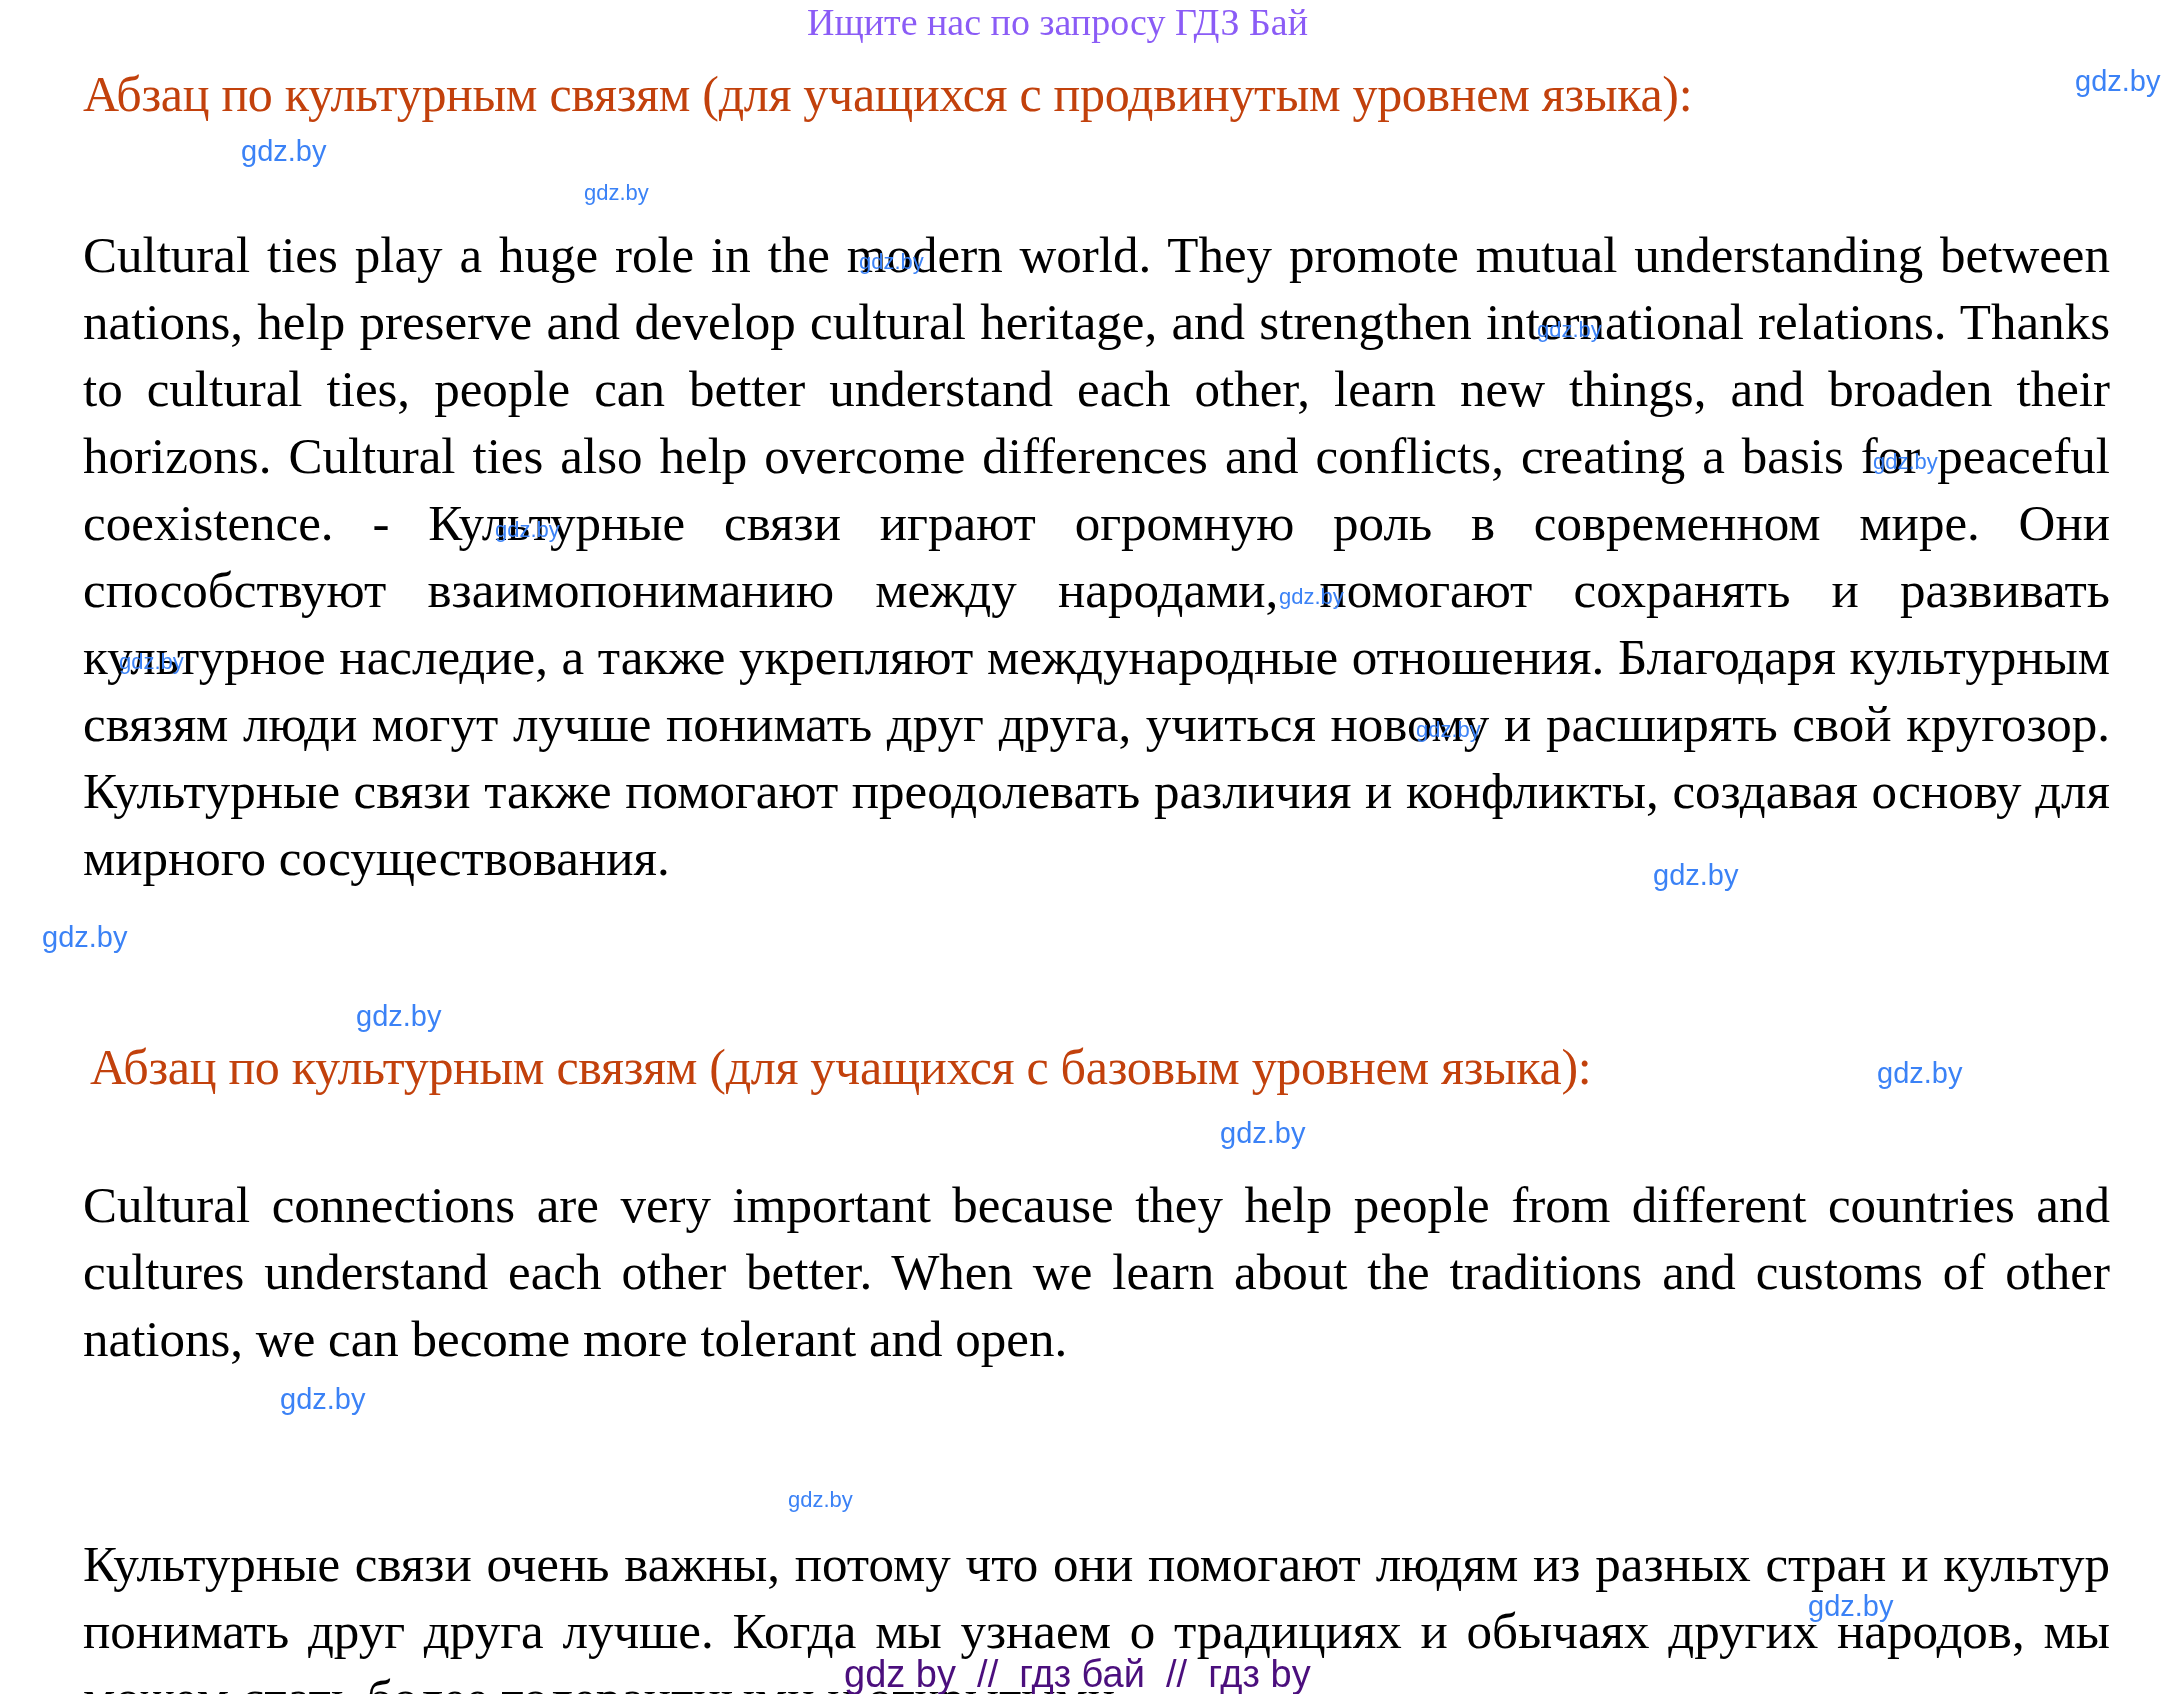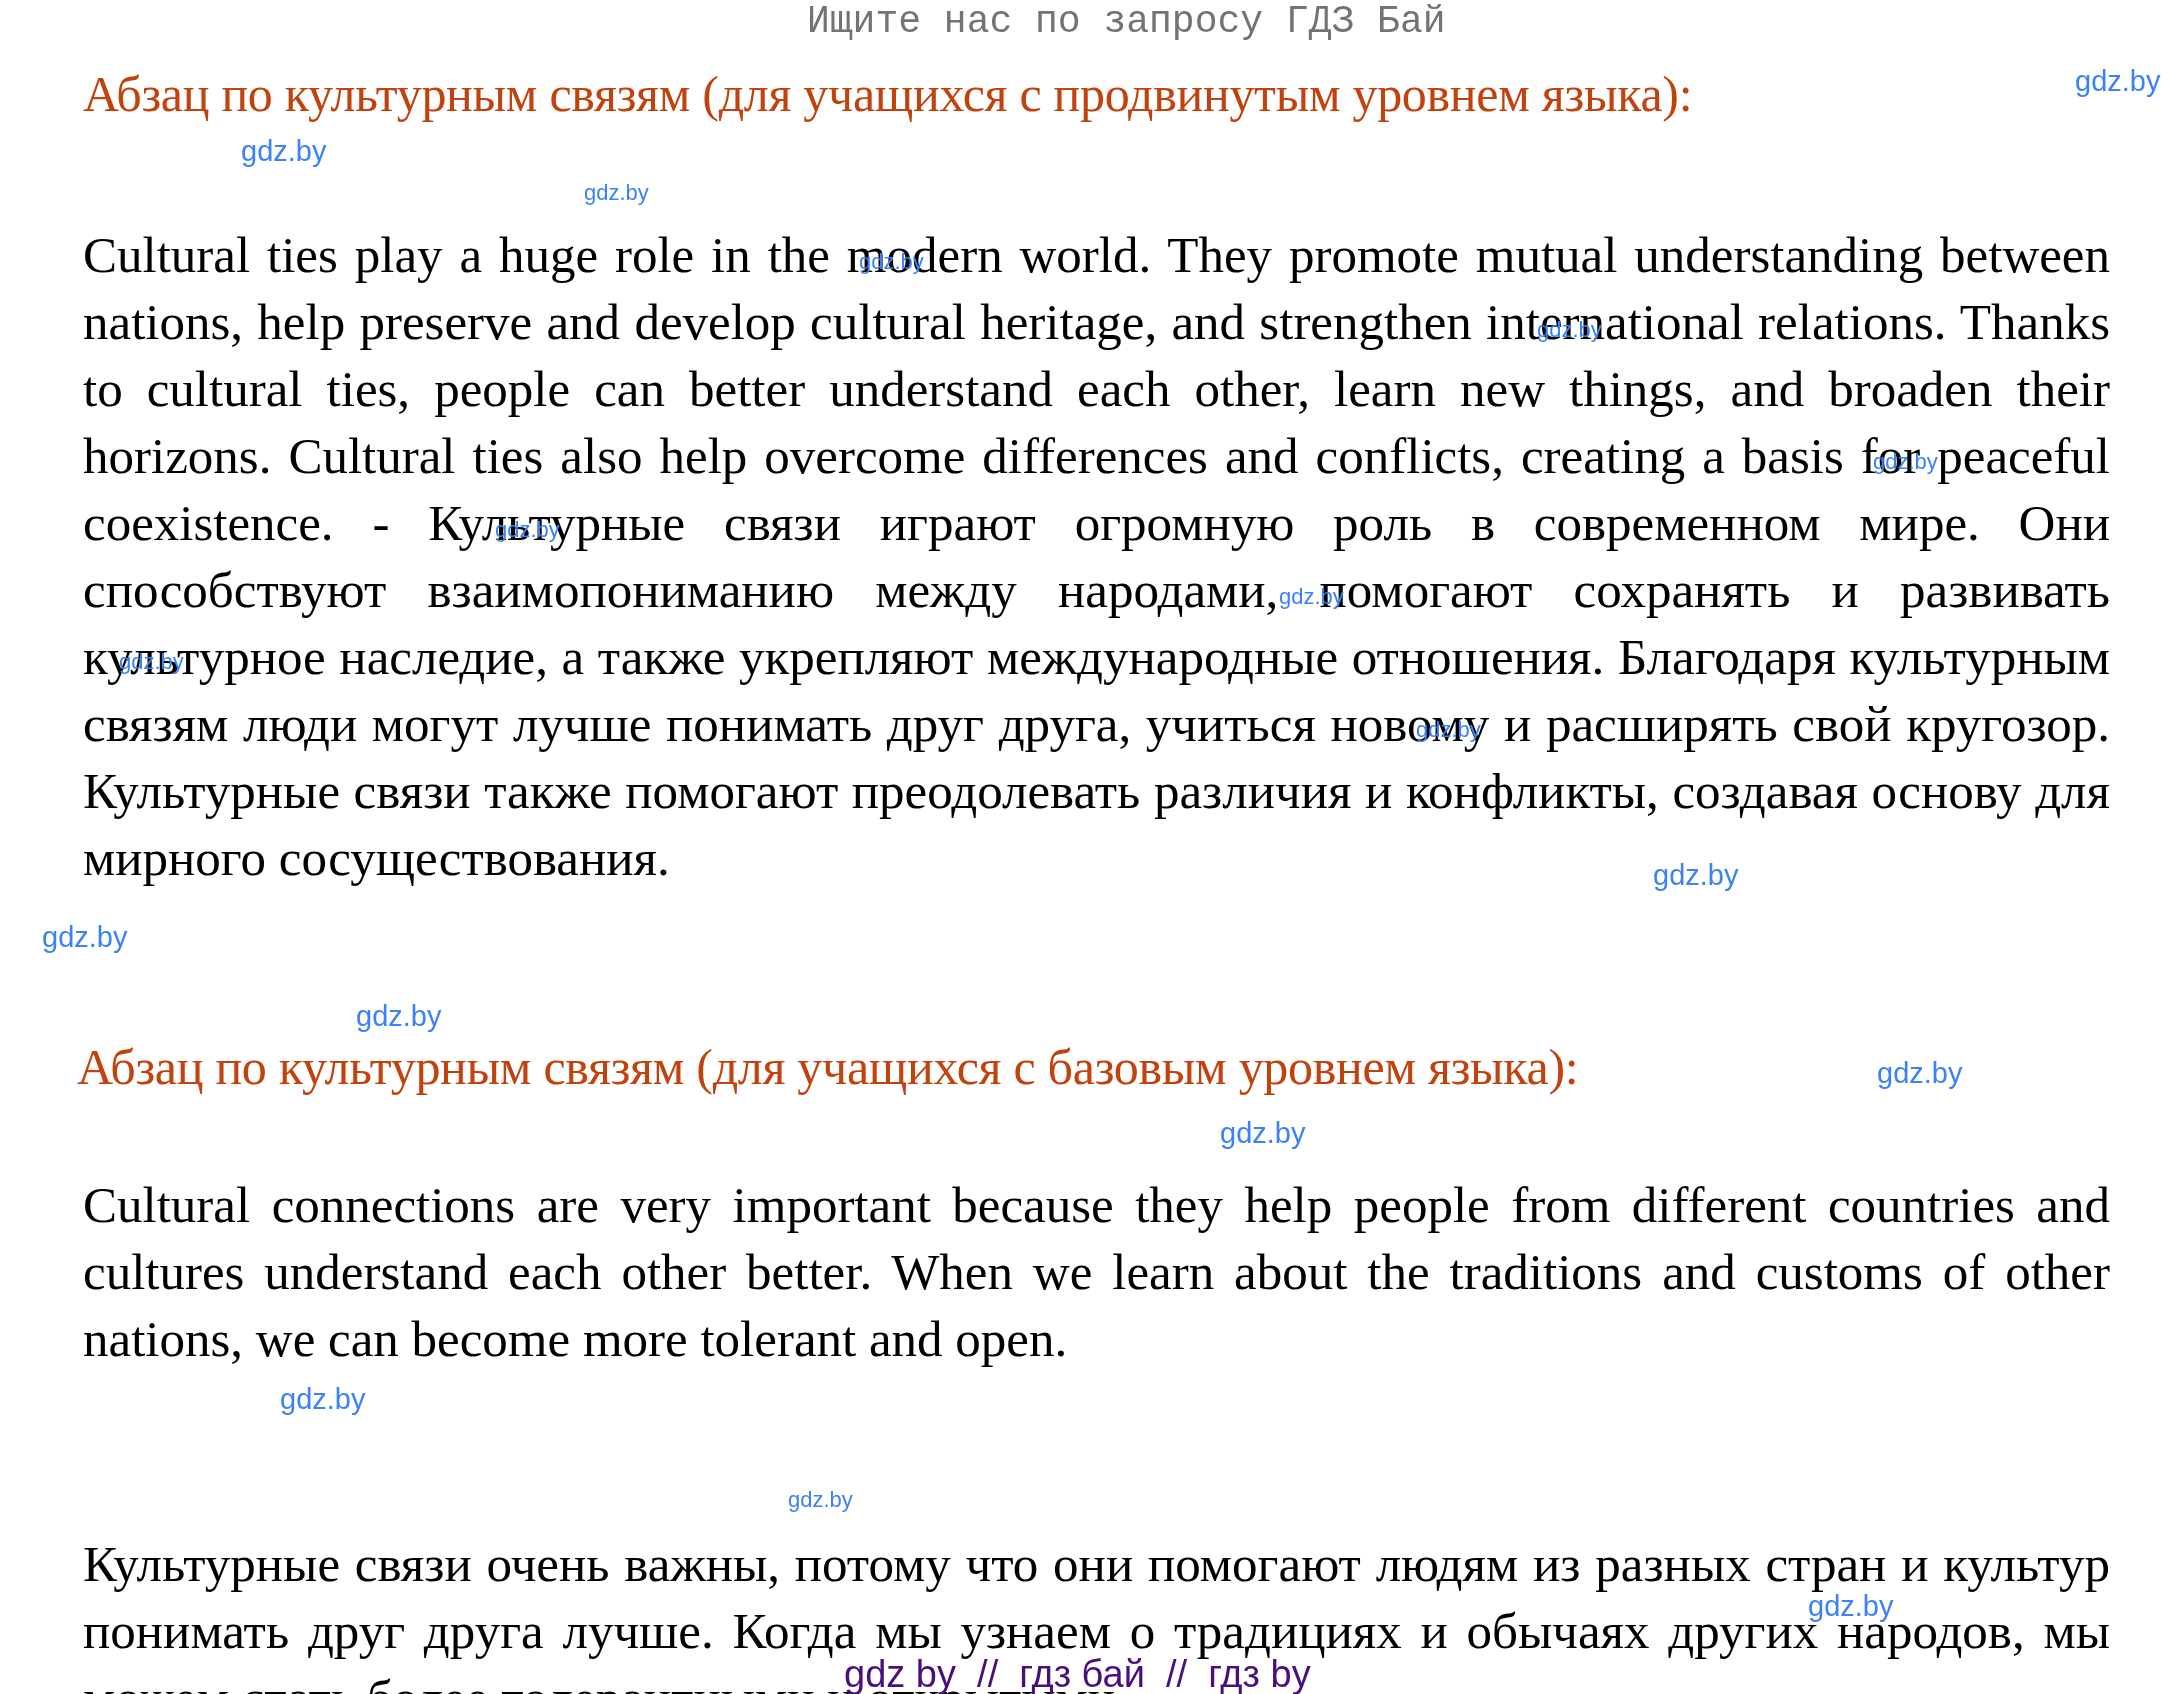--- a/index.html
+++ b/index.html
@@ -1,18 +1,18 @@
 <!DOCTYPE html>
 <html><head>
   <meta charset="utf-8">
   <style>
     html, body { margin:0; padding:0; background:#ffffff; }
     body { width:2177px; height:1695px; position:relative; overflow:hidden; }
     .abs { position:absolute; }
-    .banner { color:#737373; font-family:Liberation Mono, monospace; font-size:38px; white-space:nowrap; }
+    .banner { color:#8b5cf6; font-family:Liberation Serif, serif; font-size:38px; white-space:nowrap; }
     .heading { font-family:"Liberation Serif", serif; font-size:50px; color:#c2410c; white-space:nowrap; letter-spacing:-0.3px; }
     .para { font-family:"Liberation Serif", serif; font-size:51px; line-height:67px; color:#000; text-align:justify; text-align-last:left; width:2027px; left:83px;margin-top:32px; }
     .wm { font-family:Liberation Sans, sans-serif; color:#3b82f6; white-space:nowrap; }
     .wm-sm { font-size:22px; }
     .wm-md { font-size:29px; }
     .footer { color:#4b0f7d; font-family:"Liberation Sans", sans-serif; font-size:38px; white-space:pre; }
   </style>
 </head>
 <body>
 
@@ -29,21 +29,21 @@
 <div class="abs wm wm-sm" style="left:1537px; top:317px;">gdz.by</div>
 <div class="abs wm wm-sm" style="left:1873px; top:449px;">gdz.by</div>
 <div class="abs wm wm-sm" style="left:495px; top:517px;">gdz.by</div>
 <div class="abs wm wm-sm" style="left:1279px; top:584px;">gdz.by</div>
 <div class="abs wm wm-sm" style="left:119px; top:649px;">gdz.by</div>
 <div class="abs wm wm-sm" style="left:1416px; top:717px;">gdz.by</div>
 <div class="abs wm wm-md" style="left:1653px; top:859px;">gdz.by</div>
 <div class="abs wm wm-md" style="left:42px; top:921px;">gdz.by</div>
 
 <div class="abs wm wm-md" style="left:356px; top:1000px;">gdz.by</div>
-<div class="abs heading" style="left:77px; top:1038px;font-family:Liberation Serif, serif;">Абзац по культурным связям (для учащихся с базовым уровнем языка):</div>
+<div class="abs heading" style="left:90px; top:1038px;font-family:Liberation Serif, serif;">Абзац по культурным связям (для учащихся с базовым уровнем языка):</div>
 <div class="abs wm wm-md" style="left:1877px; top:1057px;">gdz.by</div>
 <div class="abs wm wm-md" style="left:1220px; top:1117px;">gdz.by</div>
 
 <div class="abs para" style="top:1140px;">Cultural connections are very important because they help people from different countries and cultures understand each other better. When we learn about the traditions and customs of other nations, we can become more tolerant and open.</div>
 
 <div class="abs wm wm-md" style="left:280px; top:1383px;">gdz.by</div>
 
 <div class="abs para" style="top:1499px;">Культурные связи очень важны, потому что они помогают людям из разных стран и культур понимать друг друга лучше. Когда мы узнаем о традициях и обычаях других народов, мы можем стать более толерантными и открытыми.</div>
 
 <div class="abs wm wm-sm" style="left:788px; top:1487px;">gdz.by</div>

